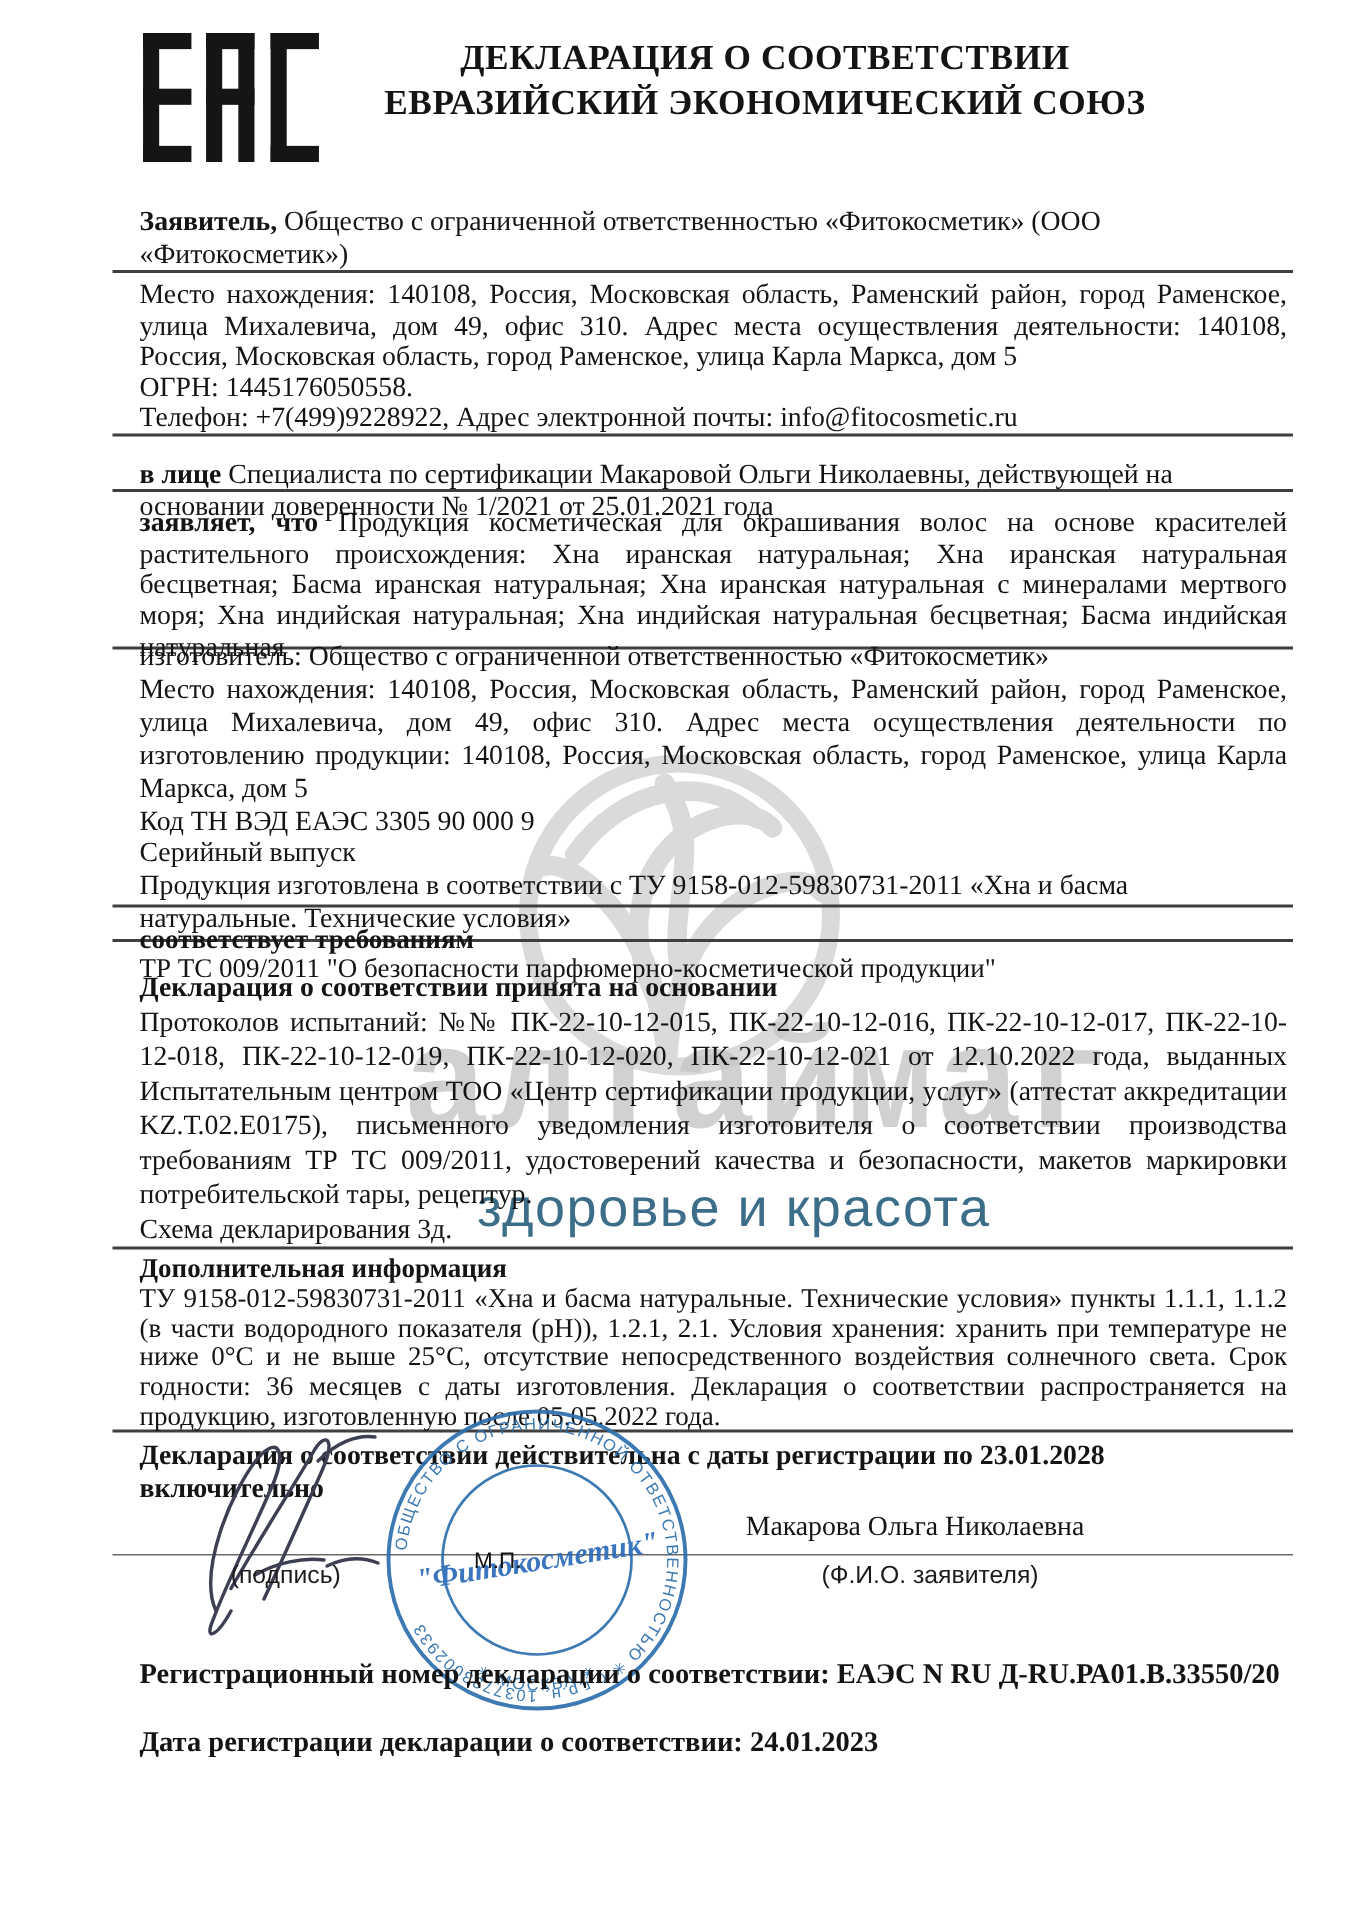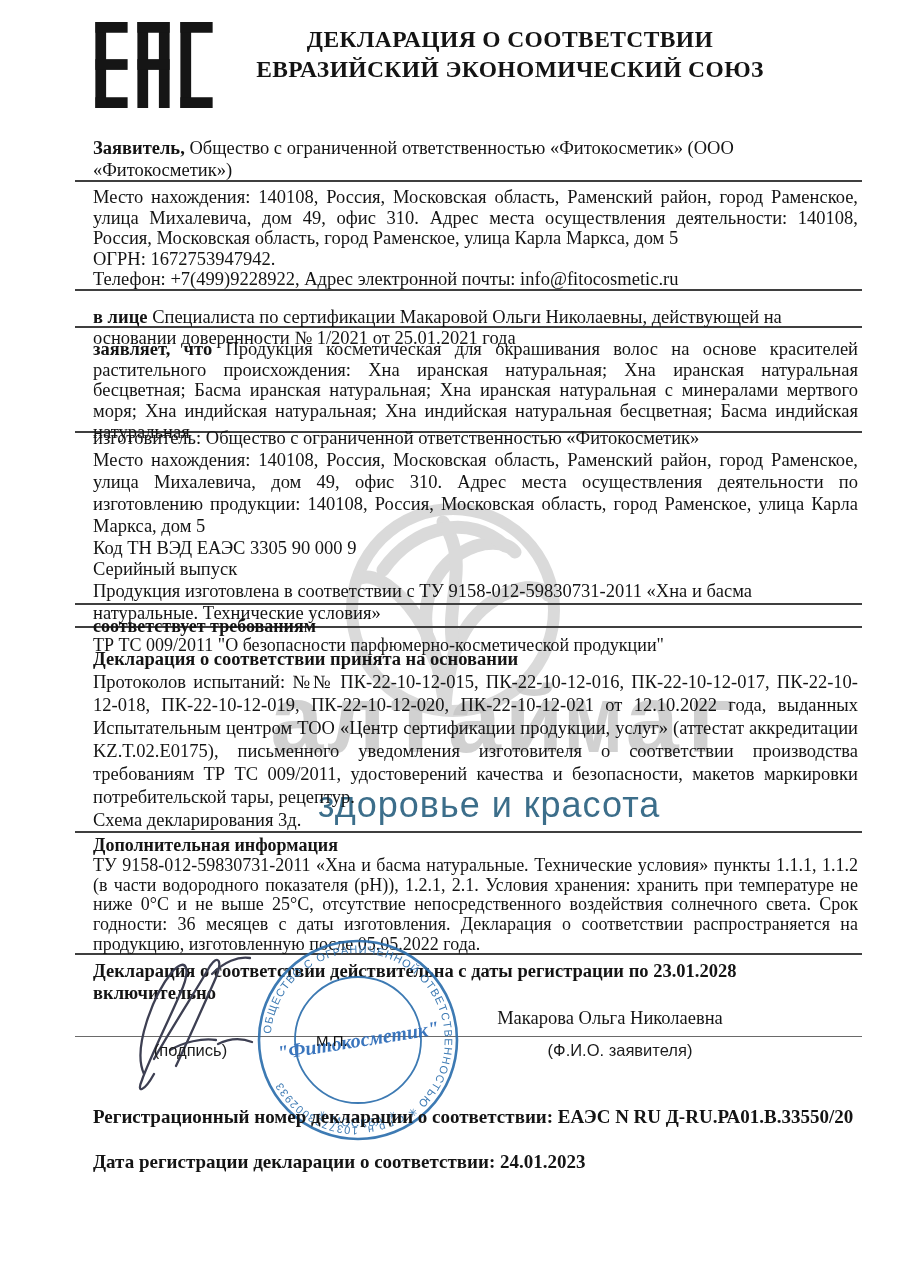--- a/index.html
+++ b/index.html
@@ -84,21 +84,21 @@
     <div>ЕВРАЗИЙСКИЙ ЭКОНОМИЧЕСКИЙ СОЮЗ</div>
   </div>
 
   <div class="row r1">
     <p><b>Заявитель,</b>
        <span>Общество с ограниченной ответственностью «Фитокосметик» (ООО «Фитокосметик»)</span></p>
   </div>
 
   <div class="row r2">
     <p class="jst">Место нахождения: 140108, Россия, Московская область, Раменский район, город Раменское, улица Михалевича, дом 49, офис 310. Адрес места осуществления деятельности: 140108, Россия, Московская область, город Раменское, улица Карла Маркса, дом 5</p>
-    <p>ОГРН: 1672753947942.</p>
+    <p>ОГРН: 1445176050558.</p>
     <p>Телефон: +7(499)9228922, Адрес электронной почты: info@fitocosmetic.ru</p>
   </div>
 
   <div class="row r3">
     <p><b>в лице</b>
        <span>Специалиста по сертификации Макаровой Ольги Николаевны, действующей на основании доверенности № 1/2021 от 25.01.2021 года</span></p>
   </div>
 
   <div class="row r4">
     <p class="jst"><b>заявляет, что</b>

